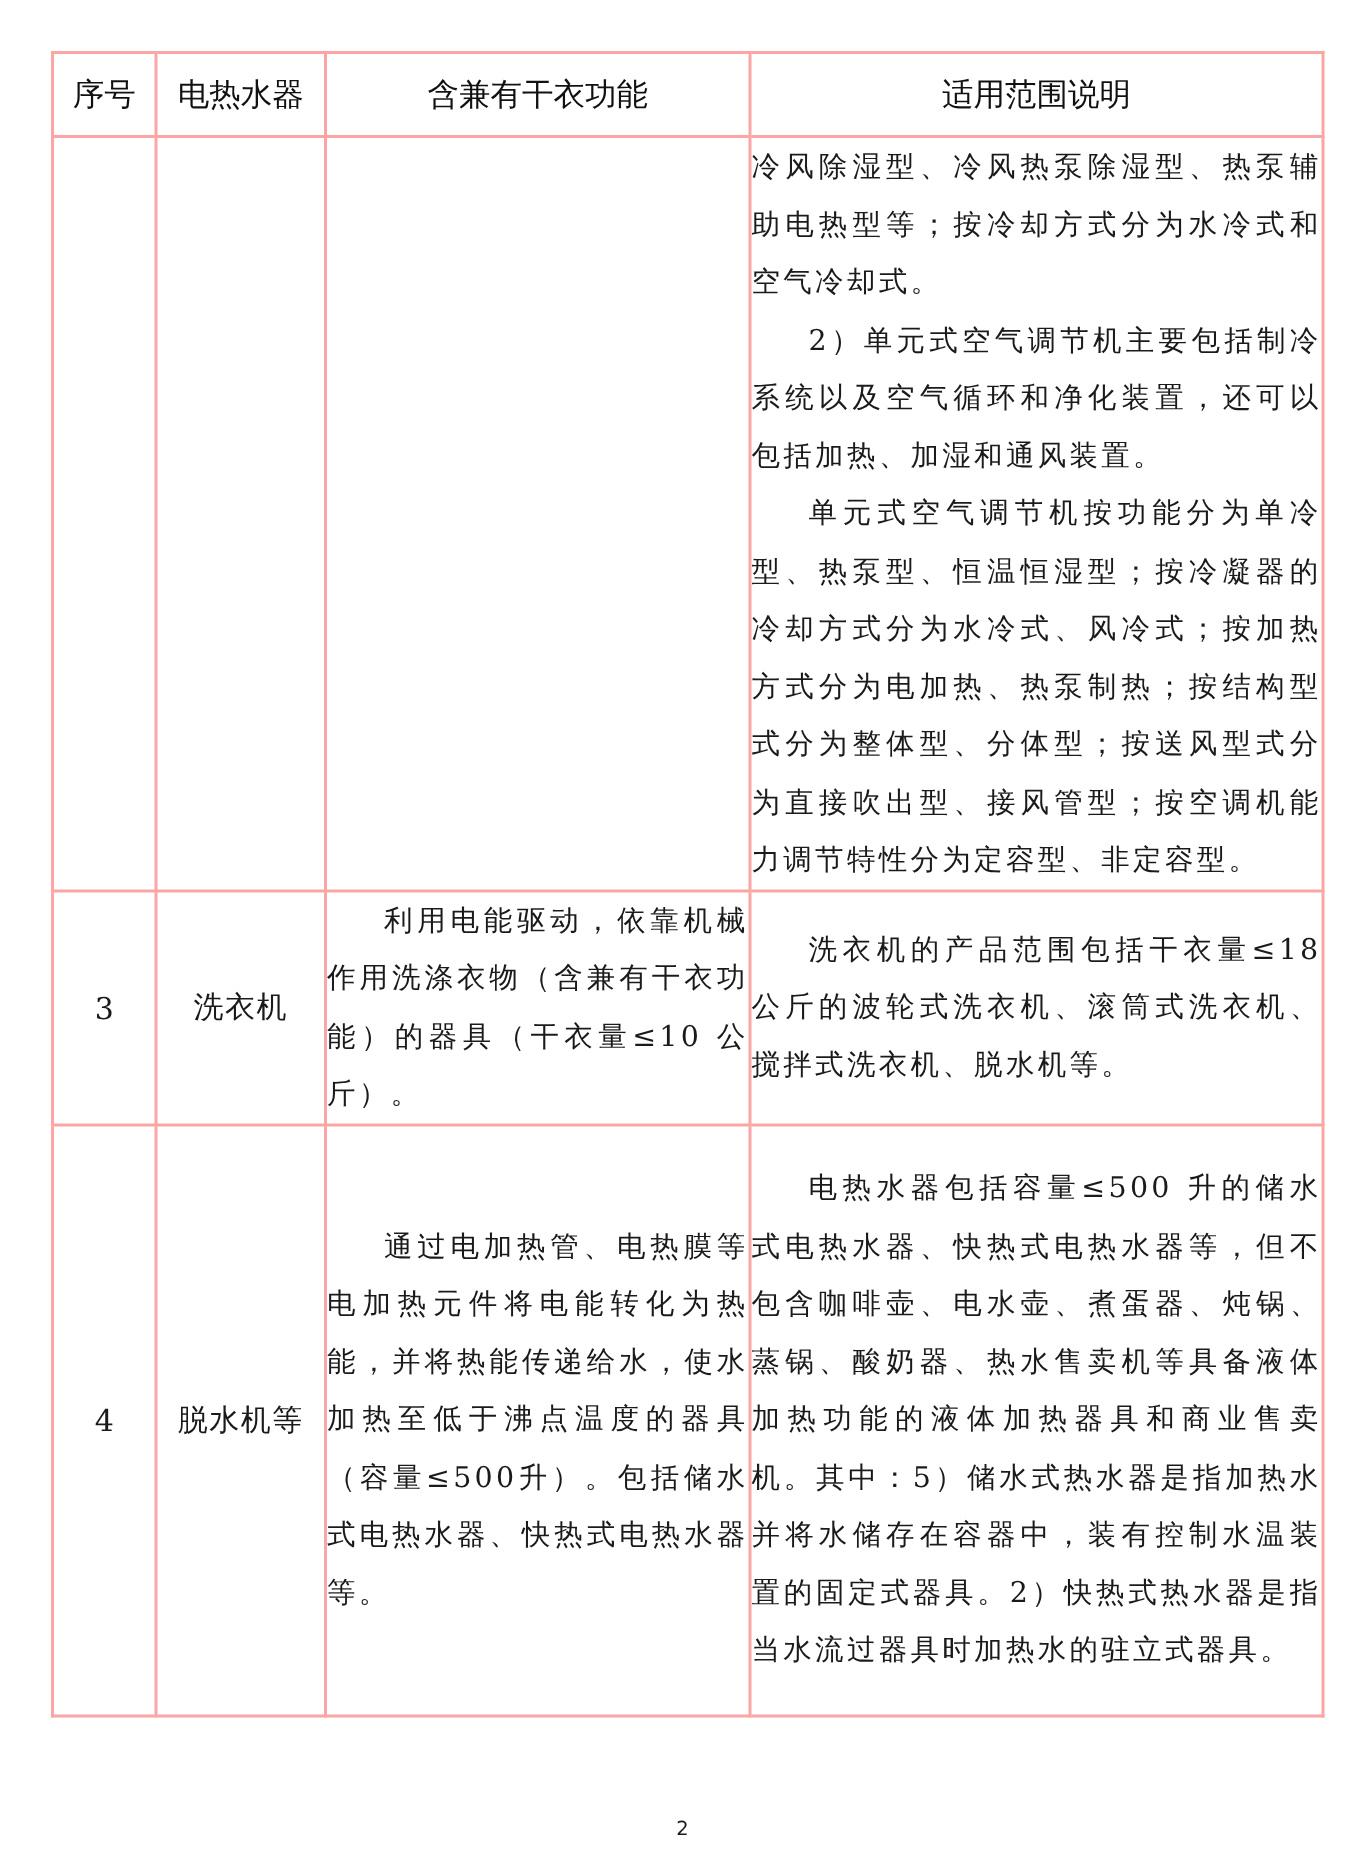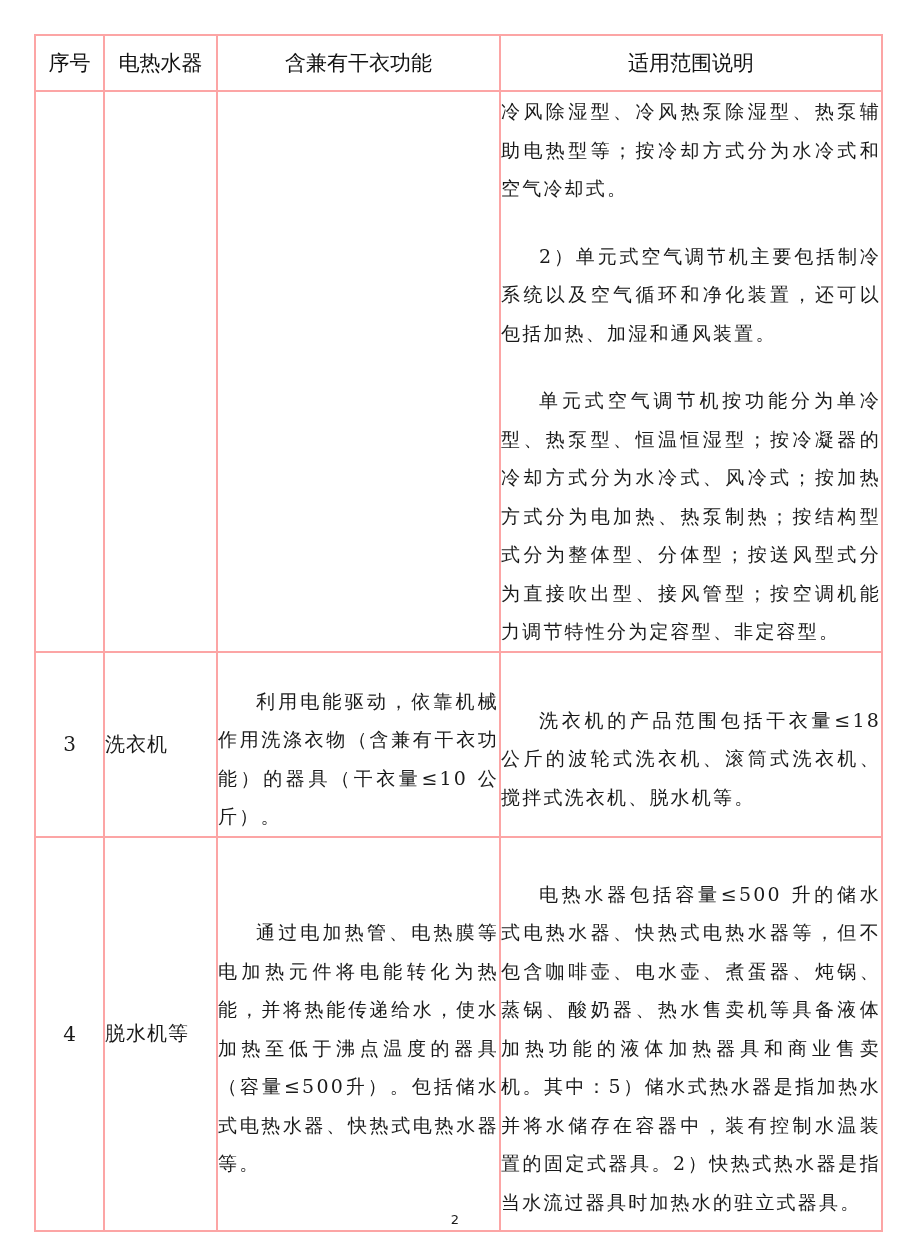--- a/index.html
+++ b/index.html
@@ -4,25 +4,25 @@
 <style>
   html, body { margin: 0; padding: 0; background: #ffffff; }
   body { width: 910px; height: 1247px; position: relative; overflow: hidden;
          font-family: "DejaVu Serif", "Liberation Serif", serif; color: #1a1a1a; }
   table.doc { position: absolute; left: 34px; top: 34px; border-collapse: collapse;
               width: 847px; table-layout: fixed; }
   table.doc td, table.doc th { border: 2px solid #fca5a5; padding: 0; vertical-align: middle; }
   th { font-family: "DejaVu Sans", "Liberation Sans", sans-serif; font-weight: normal;
        font-size: 21px; height: 54px; text-align: center; color: #111; }
   td.num { text-align: center; font-size: 20px; }
-  td.name { text-align: left; font-size: 20px; letter-spacing: 1px; }
+  td.name { text-align: center; font-size: 20px; letter-spacing: 1px; }
   td.para { font-size: 19px; line-height: 38.5px; letter-spacing: 2.2px;
             padding: 4px 8px 8px 8px; text-align: justify; }
   .p { display: block; }
-  .indent { text-indent: 2em; margin-top: 29px; }
+  .indent { text-indent: 2em; }
   .page-num { position: absolute; top: 1212px; left: 0; width: 910px; text-align: center;
               font-size: 13px; font-family: "DejaVu Sans", "Liberation Sans", sans-serif; }
 </style>
 </head>
 <body>
 
 <table class="doc">
   <colgroup>
     <col style="width:69px">
     <col style="width:113px">

